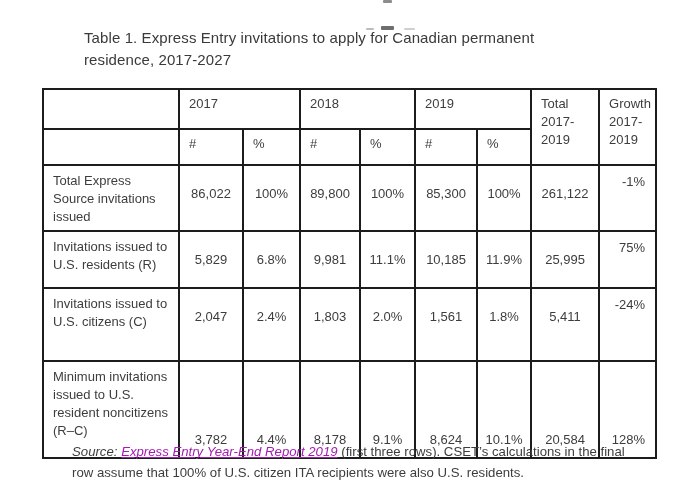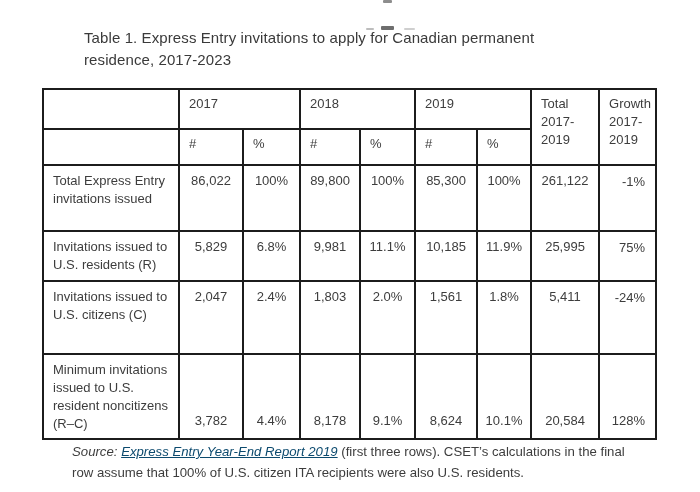--- a/index.html
+++ b/index.html
@@ -46,21 +46,21 @@
     padding: 5px 2px 0 9px;
     white-space: pre-line;
   }
   th.blank { padding: 0; }
   td.label {
     text-align: left;
     padding: 6px 6px 4px 9px;
   }
   td.num {
     text-align: center;
-    padding-top: 6px;
+    padding-top: 19px;
   }
   td.growth {
     text-align: right;
     padding-top: 7px;
     padding-right: 10px;
   }
   tr.bottom-row td.num, tr.bottom-row td.growth {
     vertical-align: bottom;
     padding-bottom: 8px;
   }
@@ -84,21 +84,21 @@
 
 <div class="page">
 
   <div class="artifact a1"></div>
   <div class="artifact a2"></div>
   <div class="artifact a3"></div>
   <div class="artifact a4"></div>
 
   <div class="title">
     <div>Table 1. Express Entry invitations to apply for Canadian permanent</div>
-    <div>residence, 2017-2023</div>
+    <div>residence, 2017-2027</div>
   </div>
 
   <table class="data">
     <colgroup>
       <col style="width:136px">
       <col style="width:64px">
         <col style="width:57px">
       <col style="width:60px">
         <col style="width:55px">
       <col style="width:62px">
@@ -123,32 +123,32 @@
       <th class="blank"></th>
       <th class="hdr">#</th>
       <th class="hdr">%</th>
       <th class="hdr">#</th>
       <th class="hdr">%</th>
       <th class="hdr">#</th>
       <th class="hdr">%</th>
     </tr>
 
     <tr style="height:66px">
-      <td class="label">Total Express Entry invitations issued</td>
+      <td class="label">Total Express Source invitations issued</td>
       <td class="num">86,022</td>
       <td class="num">100%</td>
       <td class="num">89,800</td>
       <td class="num">100%</td>
       <td class="num">85,300</td>
       <td class="num">100%</td>
       <td class="num">261,122</td>
       <td class="growth">-1%</td>
     </tr>
 
-    <tr style="height:50px">
+    <tr style="height:57px">
       <td class="label">Invitations issued to U.S. residents (R)</td>
       <td class="num">5,829</td>
       <td class="num">6.8%</td>
       <td class="num">9,981</td>
       <td class="num">11.1%</td>
       <td class="num">10,185</td>
       <td class="num">11.9%</td>
       <td class="num">25,995</td>
       <td class="growth">75%</td>
     </tr>
@@ -158,32 +158,32 @@
       <td class="num">2,047</td>
       <td class="num">2.4%</td>
       <td class="num">1,803</td>
       <td class="num">2.0%</td>
       <td class="num">1,561</td>
       <td class="num">1.8%</td>
       <td class="num">5,411</td>
       <td class="growth">-24%</td>
     </tr>
 
-    <tr style="height:85px" class="bottom-row">
+    <tr style="height:97px" class="bottom-row">
       <td class="label">Minimum invitations issued to U.S. resident noncitizens (R–C)</td>
       <td class="num">3,782</td>
       <td class="num">4.4%</td>
       <td class="num">8,178</td>
       <td class="num">9.1%</td>
       <td class="num">8,624</td>
       <td class="num">10.1%</td>
       <td class="num b">20,584</td>
       <td class="growth b">128%</td>
     </tr>
   </tbody>
     </table>
 
   <div class="source">
-    <div><em>Source: </em><a style="color: #0c4a6e;">Express Entry Year-End Report 2019</a><span> (first three rows). CSET’s calculations in the final</span></div>
+    <div><em>Source: </em><a style="color: #a21caf;">Express Entry Year-End Report 2019</a><span> (first three rows). CSET’s calculations in the final</span></div>
     <div>row assume that 100% of U.S. citizen ITA recipients were also U.S. residents.</div>
   </div>
 
 </div>
 
 </body></html>

